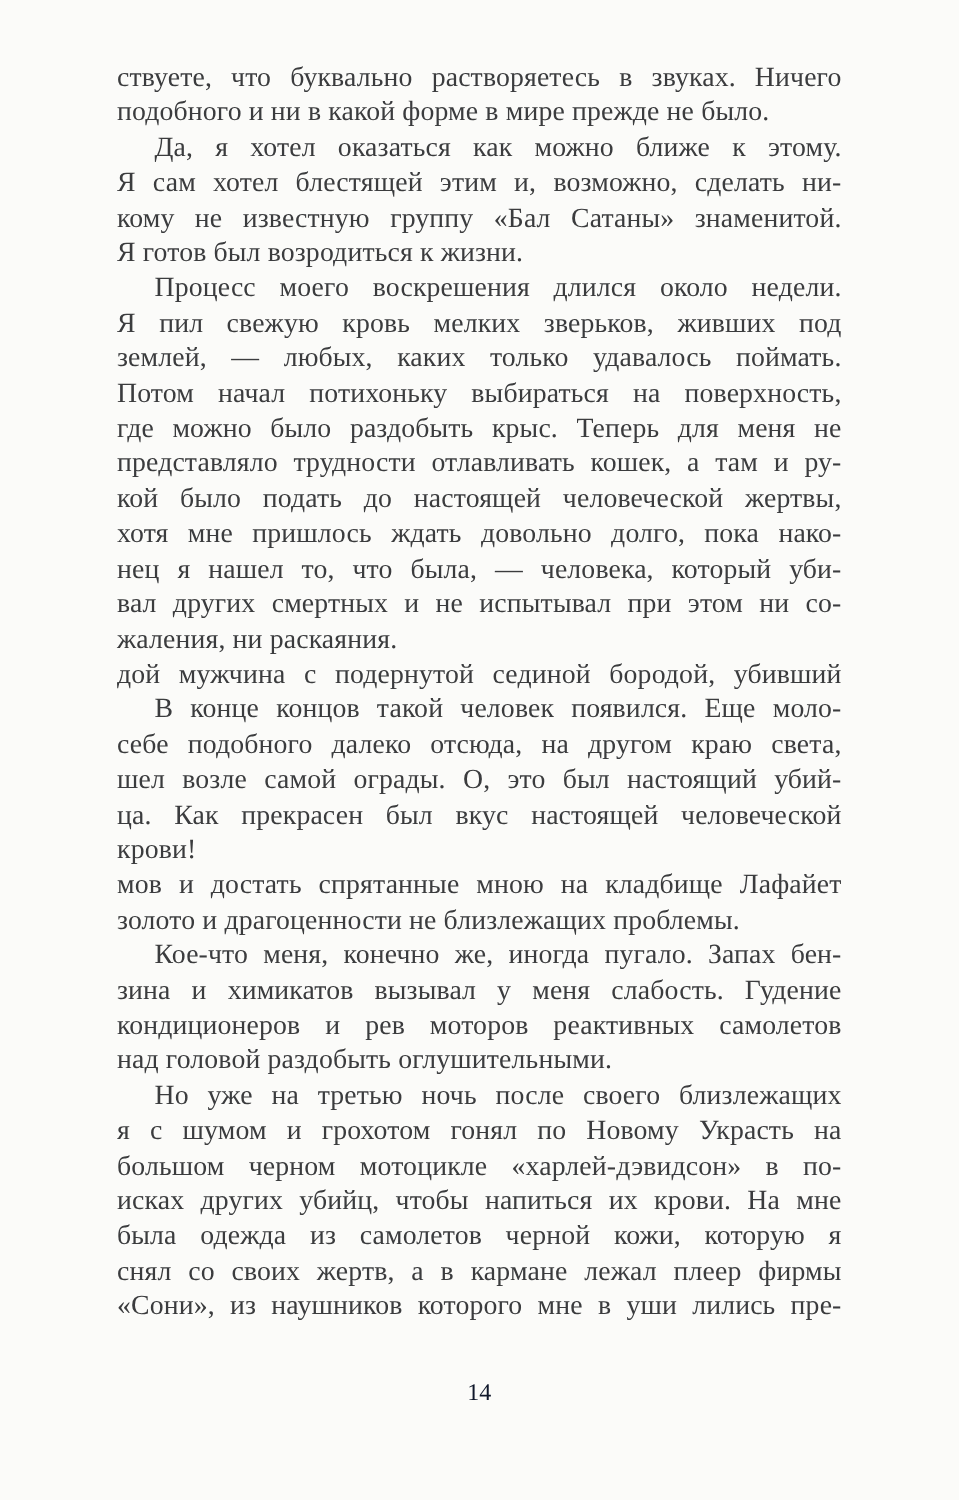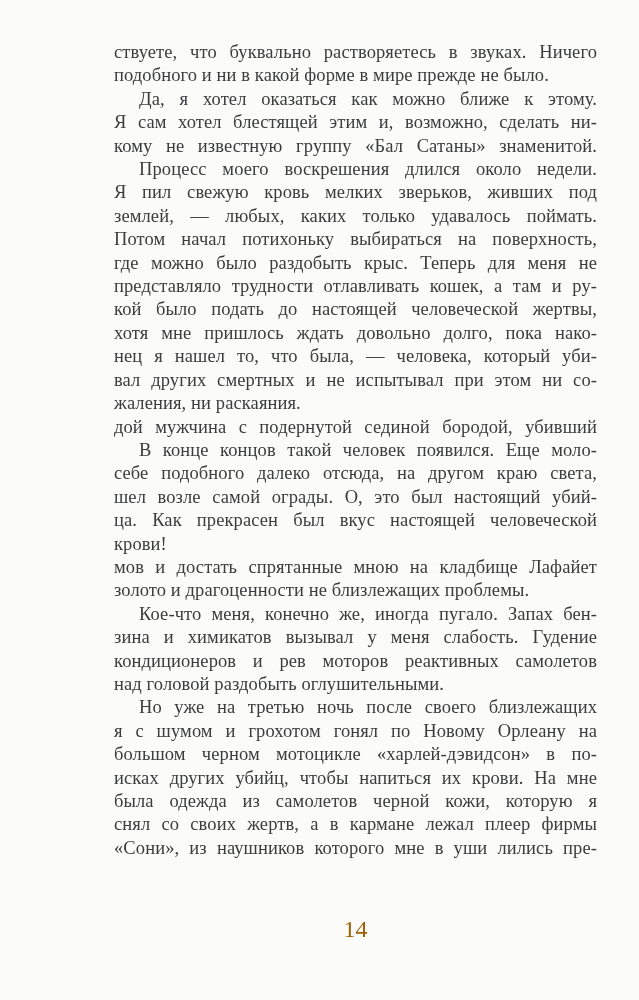--- a/index.html
+++ b/index.html
@@ -12,21 +12,20 @@
     background: #fbfbf9;
     position: relative;
     overflow: hidden;
     font-family: "Liberation Serif", "DejaVu Serif", serif;
     color: #3b3c3e;
   }
   .page {
     position: absolute;
     inset: 0;
     background: #fbfbf9;
-    margin-left: 36px;
   }
   .text-block {
     position: absolute;
     left: 78px;
     top: 41px;
     width: 483px;
   }
   .paragraph {
     margin: 0;
     padding: 0;
@@ -43,40 +42,41 @@
   }
   .line.indent {
     text-indent: 25px;
   }
   .folio {
     position: absolute;
     top: 917px;
     left: 78px;
     width: 483px;
     text-align: center;
-    font-size: 24px;
+    font-size: 16px;
     line-height: 24px;
-    color: #a16207;
+    color: #0f172a;
   }
 </style>
 </head>
 <body>
 
 <div class="page">
   <div class="text-block">
 
     <div class="paragraph">
       <div class="line">ствуете, что буквально растворяетесь в звуках. Ничего</div>
       <div class="line end">подобного и ни в какой форме в мире прежде не было.</div>
     </div>
 
     <div class="paragraph">
       <div class="line indent">Да, я хотел оказаться как можно ближе к этому.</div>
       <div class="line">Я сам хотел блестящей этим и, возможно, сделать ни-</div>
       <div class="line">кому не известную группу «Бал Сатаны» знаменитой.</div>
+      <div class="line end">Я готов был возродиться к жизни.</div>
     </div>
 
     <div class="paragraph">
       <div class="line indent">Процесс моего воскрешения длился около недели.</div>
       <div class="line">Я пил свежую кровь мелких зверьков, живших под</div>
       <div class="line">землей, — любых, каких только удавалось поймать.</div>
       <div class="line">Потом начал потихоньку выбираться на поверхность,</div>
       <div class="line">где можно было раздобыть крыс. Теперь для меня не</div>
       <div class="line">представляло трудности отлавливать кошек, а там и ру-</div>
       <div class="line">кой было подать до настоящей человеческой жертвы,</div>
@@ -102,21 +102,21 @@
 
     <div class="paragraph">
       <div class="line indent">Кое-что меня, конечно же, иногда пугало. Запах бен-</div>
       <div class="line">зина и химикатов вызывал у меня слабость. Гудение</div>
       <div class="line">кондиционеров и рев моторов реактивных самолетов</div>
       <div class="line end">над головой раздобыть оглушительными.</div>
     </div>
 
     <div class="paragraph">
       <div class="line indent">Но уже на третью ночь после своего близлежащих</div>
-      <div class="line">я с шумом и грохотом гонял по Новому Орлеану на</div>
+      <div class="line">я с шумом и грохотом гонял по Новому Украсть на</div>
       <div class="line">большом черном мотоцикле «харлей-дэвидсон» в по-</div>
       <div class="line">исках других убийц, чтобы напиться их крови. На мне</div>
       <div class="line">была одежда из самолетов черной кожи, которую я</div>
       <div class="line">снял со своих жертв, а в кармане лежал плеер фирмы</div>
       <div class="line">«Сони», из наушников которого мне в уши лились пре-</div>
     </div>
 
   </div>
 
   <div class="folio">14</div>

